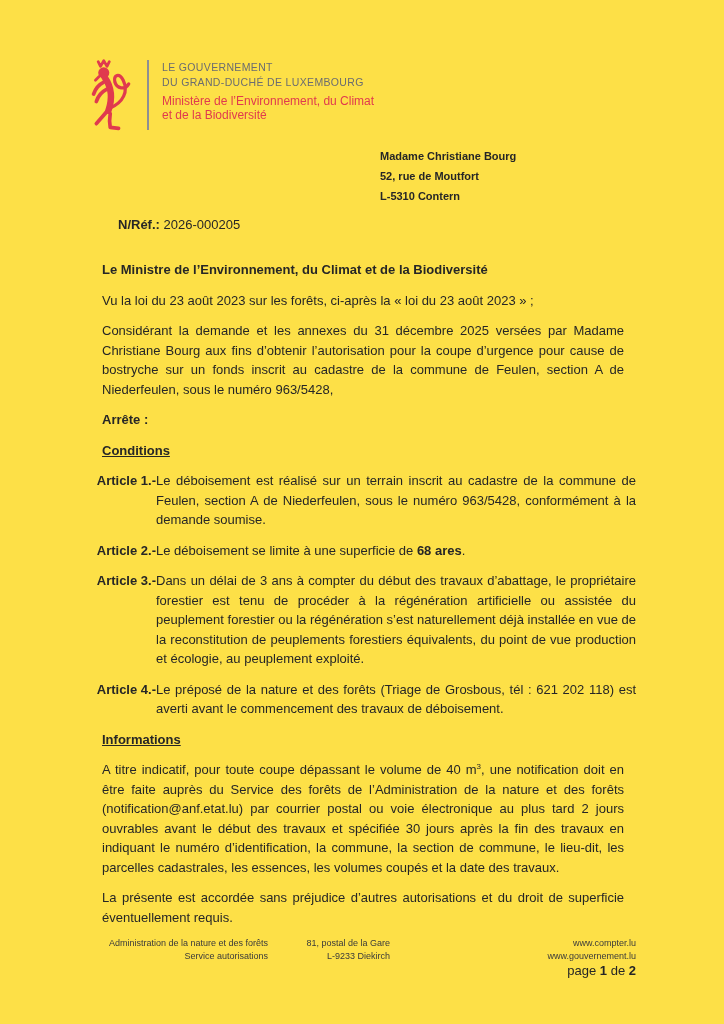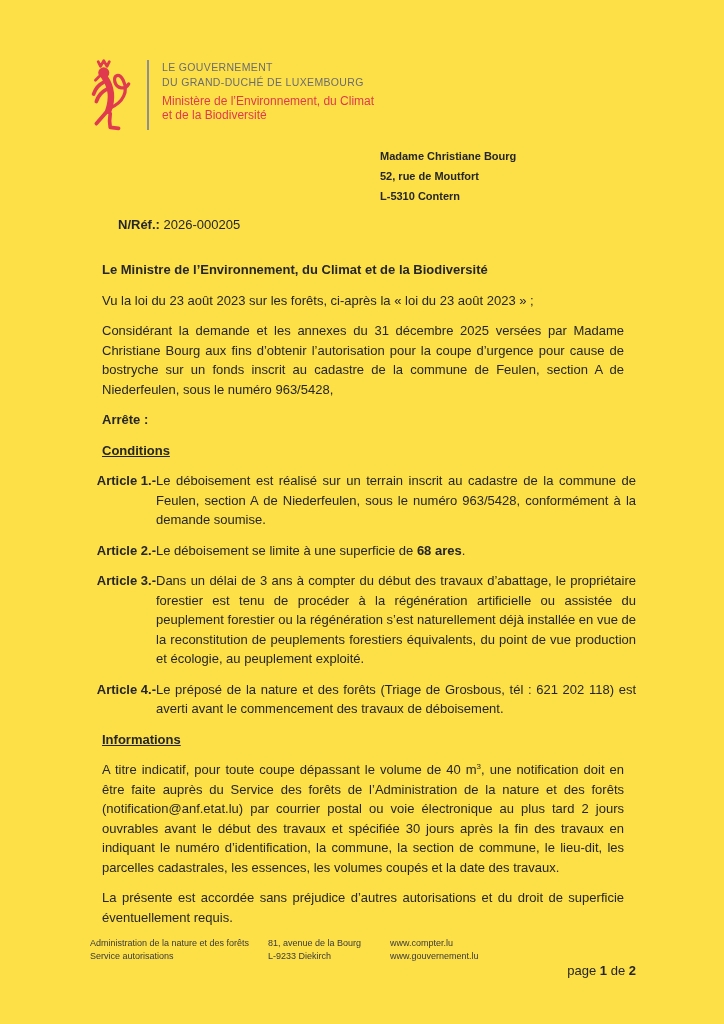--- a/index.html
+++ b/index.html
@@ -27,21 +27,21 @@
   .title{font-weight:bold;text-align:center;margin:0 0 16px;}
   .arrete{text-align:center;font-weight:bold;margin:2px 0 13px;}
   .section-heading{font-weight:bold;text-decoration:underline;margin:0 0 12px;}
   .article{display:flex;margin:0 0 11px;}
   .article-label{flex:0 0 66px;width:66px;font-weight:bold;text-align:right;}
   .article-text{flex:1;text-align:justify;}
   .article-text b{font-weight:bold;}
   sup{font-size:8px;line-height:0;}
   
   .footer{position:absolute;top:937px;left:90px;right:88px;display:flex;
-          font-size:9px;line-height:12.5px;color:#3a3a3a;}
+          font-size:9px;line-height:12.5px;color:#3a3a3a;text-align:right;}
   .footer .fc0{width:178px;}
   .footer .fc1{width:122px;}
   .footer .fc2{width:155px;}
   .footer .fc3{flex:1;}
   .page-label{position:absolute;top:963px;right:88px;font-size:13px;}
   .page-label b{font-weight:bold;}
 </style>
 </head>
 <body>
 
@@ -121,21 +121,21 @@
     <p id="info-paragraph"><span>A titre indicatif, pour toute coupe dépassant le volume de 40 m</span><sup>3</sup><span>, une notification doit en être faite auprès du Service des forêts de l’Administration de la nature et des forêts (notification@anf.etat.lu) par courrier postal ou voie électronique au plus tard 2 jours ouvrables avant le début des travaux et spécifiée 30 jours après la fin des travaux en indiquant le numéro d’identification, la commune, la section de commune, le lieu-dit, les parcelles cadastrales, les essences, les volumes coupés et la date des travaux.</span></p>
     <p>La présente est accordée sans préjudice d’autres autorisations et du droit de superficie éventuellement requis.</p>
   </div>
 
   <div class="footer" id="footer">
       <div class="fc0">
         <div>Administration de la nature et des forêts</div>
         <div>Service autorisations</div>
       </div>
       <div class="fc1">
-        <div>81, avenue de la Bourg</div>
+        <div>81, postal de la Gare</div>
         <div>L-9233 Diekirch</div>
       </div>
       <div class="fc3">
         <div>www.compter.lu</div>
         <div>www.gouvernement.lu</div>
       </div>
     </div>
   <div class="page-label" id="page-label"><span>page </span><b>1</b><span> de </span><b>2</b></div>
 
 </div>

